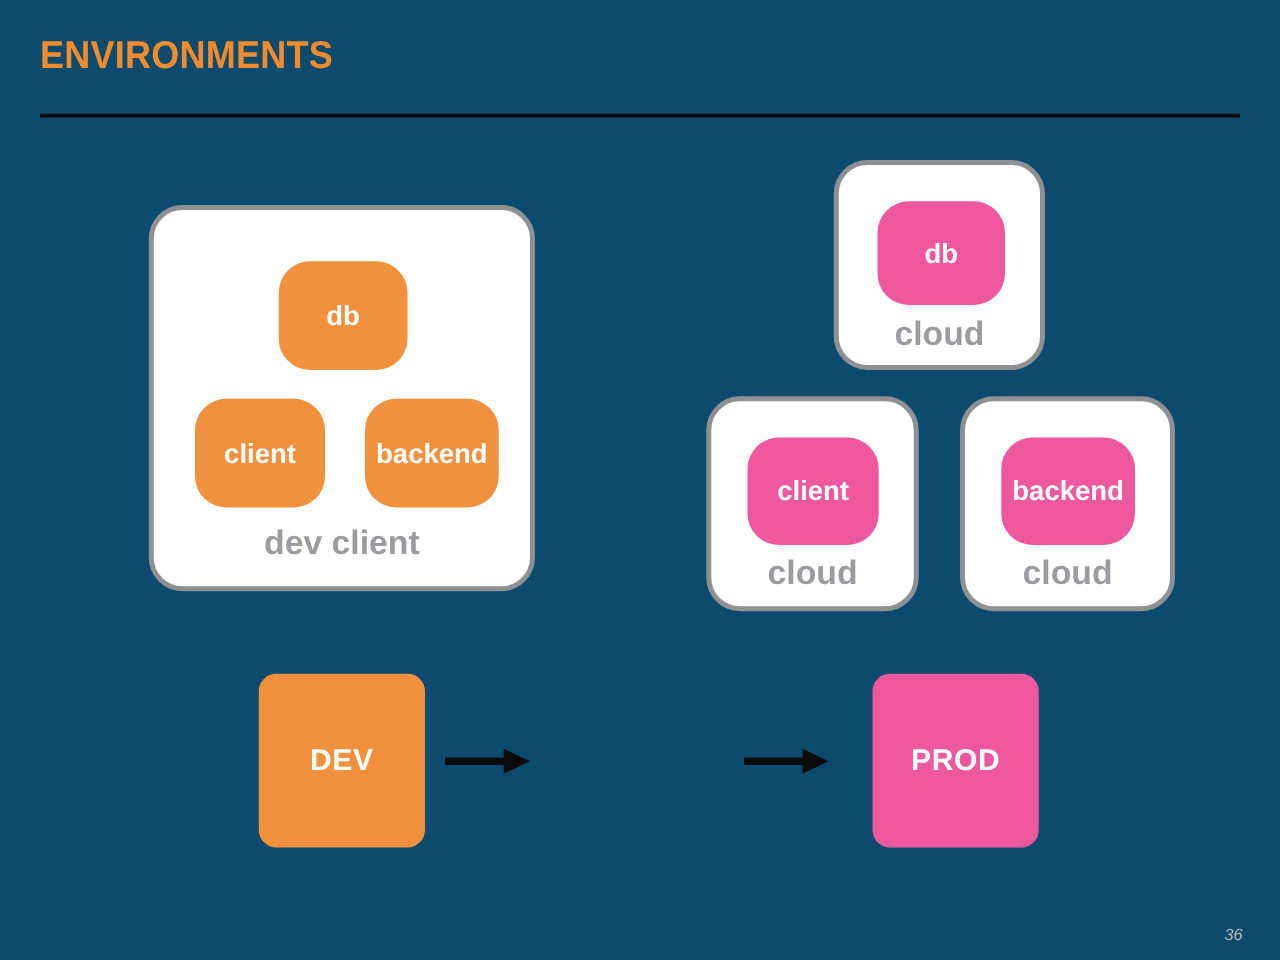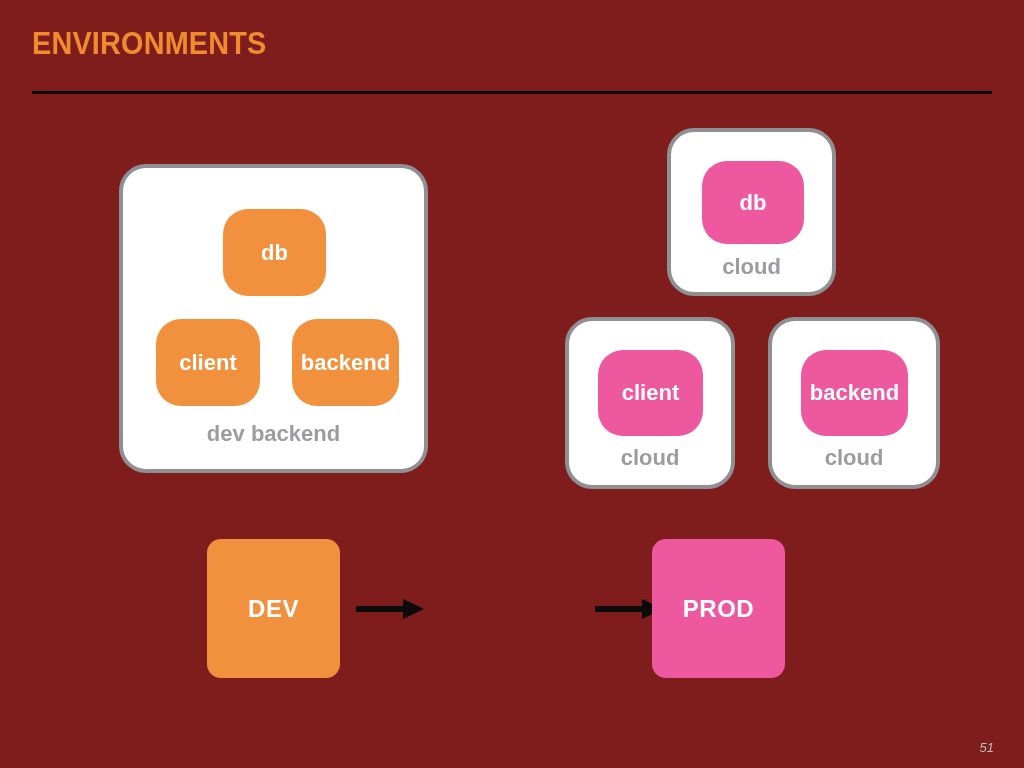--- a/index.html
+++ b/index.html
@@ -11,21 +11,21 @@
     width: 1024px;
     height: 768px;
     position: relative;
     overflow: hidden;
     font-family: "Liberation Sans", sans-serif;
     -webkit-font-smoothing: antialiased;
   }
   .slide {
     position: absolute;
     inset: 0;
-    background: #7f1d1d;
+    background: #0c4a6e;
   }
 
   
   .slide-title {
     position: absolute;
     left: 32px;
     top: 22px;
     font-size: 31px;
     font-weight: bold;
     letter-spacing: 0.2px;
@@ -50,21 +50,21 @@
     box-sizing: border-box;
     border: 4px solid #8E9094;
     border-radius: 27px;
     background: #ffffff;
   }
   .group-label {
     position: absolute;
     left: 0;
     right: 0;
     text-align: center;
-    font-size: 22px;
+    font-size: 27px;
     font-weight: bold;
     color: #9B9C9F;
     line-height: 26px;
     white-space: nowrap;
   }
 
   
   .node {
     position: absolute;
     box-sizing: border-box;
@@ -111,21 +111,21 @@
     justify-content: center;
     color: #ffffff;
     font-size: 24px;
     font-weight: bold;
     letter-spacing: 0.5px;
     line-height: 1;
     white-space: nowrap;
   }
   #stage-dev  { left: 207px; top: 539px; width: 133px; height: 139px; background: #F2913D; }
   #stage-test { left: 447px; top: 539px; width: 131px; height: 139px; background: #2BBAD3; }
-  #stage-prod { left: 652px; top: 539px; width: 133px; height: 139px; background: #ED589F; }
+  #stage-prod { left: 698px; top: 539px; width: 133px; height: 139px; background: #ED589F; }
 
   .flow-arrow {
     position: absolute;
     top: 592px;
     width: 68px;
     height: 34px;
   }
   #flow-arrow-1 { left: 356px; }
   #flow-arrow-2 { left: 595px; }
 
@@ -149,21 +149,21 @@
   <div class="title-rule"></div>
 
   <div class="group-box" id="dev-machine-group">
 
     <div class="node orange" id="dev-node-db">db</div>
 
     <div class="node orange" id="dev-node-client">client</div>
 
     <div class="node orange" id="dev-node-backend">backend</div>
 
-    <div class="group-label" id="dev-machine-label">dev backend</div>
+    <div class="group-label" id="dev-machine-label">dev client</div>
   </div>
 
   <div class="group-box" id="cloud-db-group">
     <div class="node pink" id="cloud-node-db">db</div>
     <div class="group-label" id="cloud-db-label">cloud</div>
   </div>
 
   <div class="group-box" id="cloud-client-group">
     <div class="node pink" id="cloud-node-client">client</div>
     <div class="group-label" id="cloud-client-label">cloud</div>
@@ -180,14 +180,14 @@
     <path d="M0 14 H47 V7 L68 17 L47 27 V20 H0 Z" fill="#0b0b0b"></path>
   </svg>
 
 
   <svg class="flow-arrow" id="flow-arrow-2" viewBox="0 0 68 34">
     <path d="M0 14 H47 V7 L68 17 L47 27 V20 H0 Z" fill="#0b0b0b"></path>
   </svg>
 
   <div class="stage" id="stage-prod">PROD</div>
 
-  <div class="page-number">51</div>
+  <div class="page-number">36</div>
 </div>
 
 </body></html>

